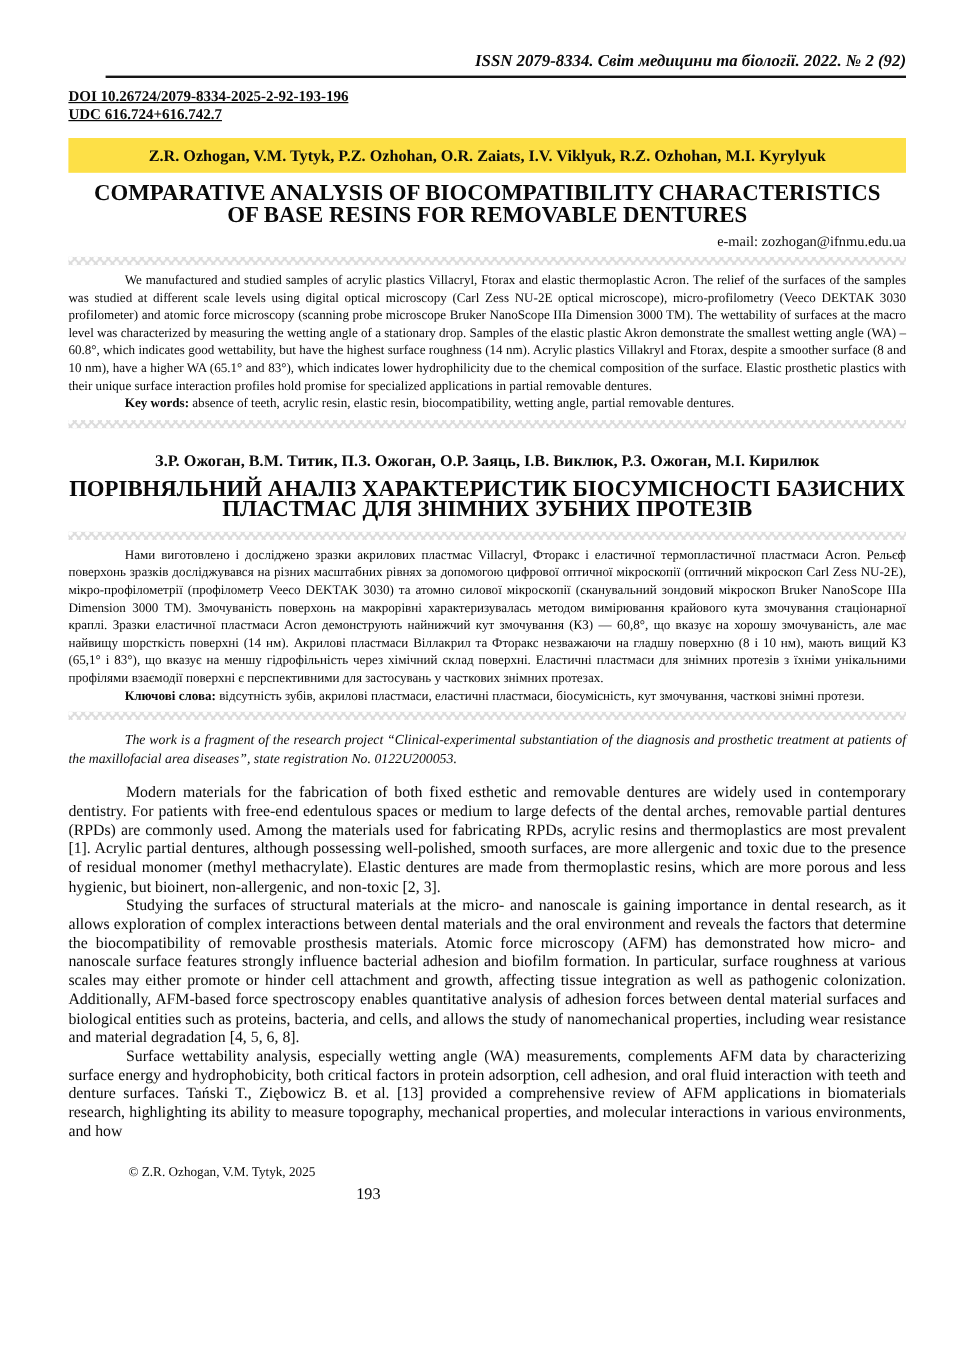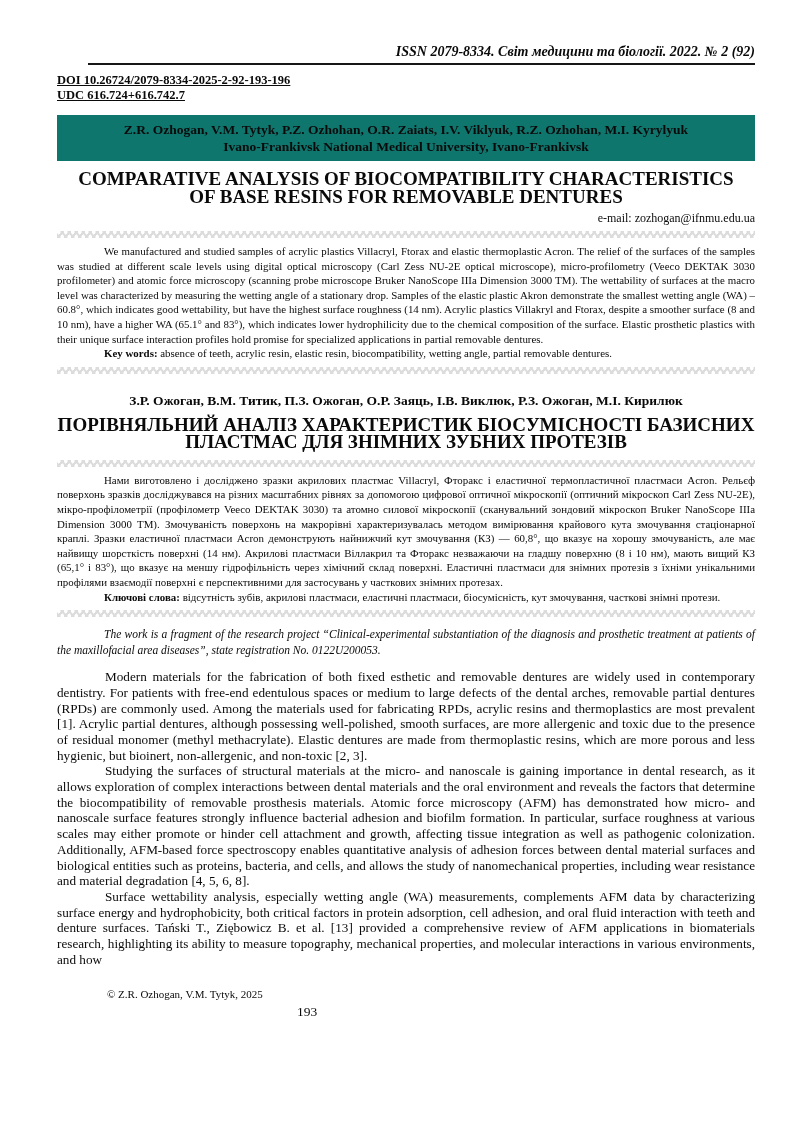--- a/index.html
+++ b/index.html
@@ -27,21 +27,21 @@
     margin-bottom: 8px;
   }
   .doi-line, .udc-line {
     font-size: 12.5px;
     font-weight: bold;
     line-height: 14.5px;
     text-decoration: underline;
   }
   .authors-block {
     margin-top: 13px;
-    background: #0f766e;
+    background: #fde047;
     text-align: center;
     font-weight: bold;
     font-size: 13.5px;
     line-height: 17px;
     padding: 6px 6px;
   }
   .title-en, .title-ua {
     margin-top: 9px;
     text-align: center;
     font-weight: bold;
@@ -114,21 +114,20 @@
 <body>
 
 <div class="issn">ISSN 2079-8334. Світ медицини та біології. 2022. № 2 (92)</div>
 <div class="rule"></div>
 
 <div class="doi-line">DOI 10.26724/2079-8334-2025-2-92-193-196</div>
 <div class="udc-line">UDC 616.724+616.742.7</div>
 
 <div class="authors-block">
   <div>Z.R. Ozhogan, V.M. Tytyk, P.Z. Ozhohan, O.R. Zaiats, I.V. Viklyuk, R.Z. Ozhohan, M.I. Kyrylyuk</div>
-  <div>Ivano-Frankivsk National Medical University, Ivano-Frankivsk</div>
 </div>
 
 <div class="title-en">
   <div>COMPARATIVE ANALYSIS OF BIOCOMPATIBILITY CHARACTERISTICS</div>
   <div>OF BASE RESINS FOR REMOVABLE DENTURES</div>
 </div>
 
 <div class="email">e-mail: zozhogan@ifnmu.edu.ua</div>
 
 <div class="zigzag"></div>

